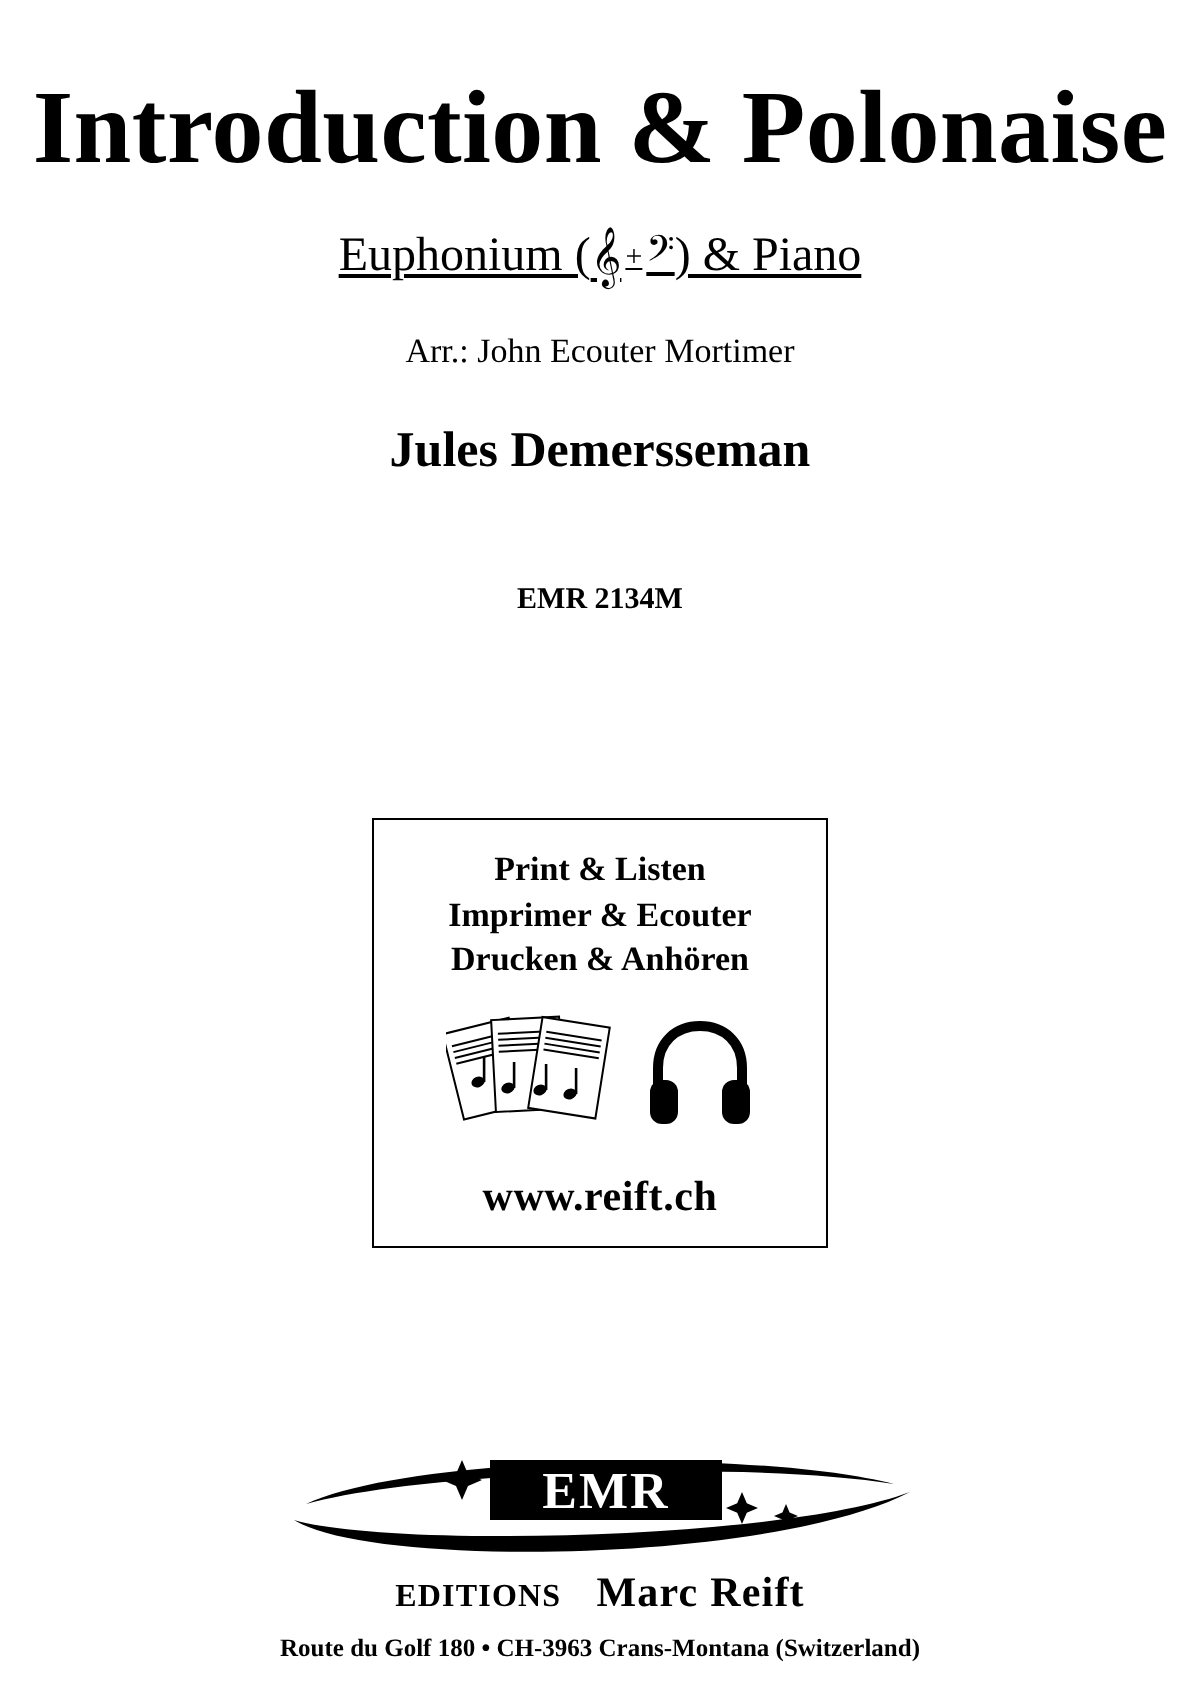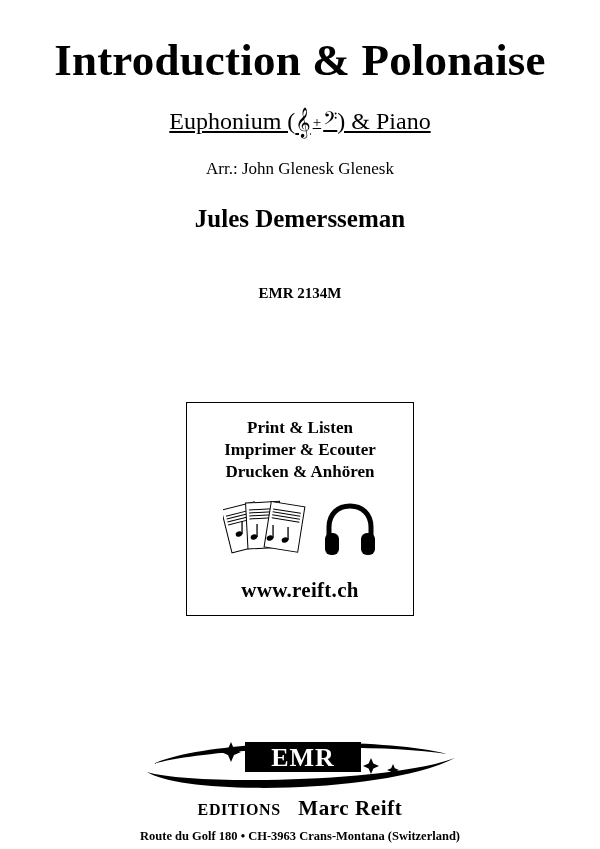--- a/index.html
+++ b/index.html
@@ -19,21 +19,21 @@
     position: absolute;
     inset: 0;
     display: flex;
     flex-direction: column;
     align-items: center;
   }
 
   
   .title {
     margin-top: 36px;
-    font-size: 45px;
+    font-size: 52px;
     font-weight: bold;
     letter-spacing: 0.2px;
     text-align: center;
     line-height: 1.1;
     font-family: "Liberation Serif", serif;
   }
   .instrumentation {
     margin-top: 22px;
     font-size: 24px;
     text-align: center;
@@ -117,21 +117,21 @@
     font-size: 21px;
     font-weight: bold;
     letter-spacing: 0.3px;
   }
 
   
   .footer {
     position: absolute;
     left: 0;
     right: 0;
-    bottom: 4px;
+    bottom: 16px;
     display: flex;
     flex-direction: column;
     align-items: center;
   }
   .logo-wrap {
     width: 330px;
     height: 66px;
     position: relative;
   }
   .publisher {
@@ -166,21 +166,21 @@
   <div class="instrumentation">
     <span>Euphonium (</span>
     <span class="clefs">
       <span class="clef-treble">𝄞</span>
       <span class="plus-small">+</span>
       <span class="clef-bass">𝄢</span>
     </span>
     <span>) &amp; Piano</span>
   </div>
 
-  <div class="arranger">Arr.: John Glenesk Glenesk</div>
+  <div class="arranger">Arr.: John Ecouter Mortimer</div>
 
   <div class="composer">Jules Demersseman</div>
 
   <div class="edition-number">EMR 2134M</div>
 
   <div class="pl-box">
     <div class="pl-line">Print &amp; Listen</div>
     <div class="pl-line">Imprimer &amp; Ecouter</div>
     <div class="pl-line">Drucken &amp; Anhören</div>
 

